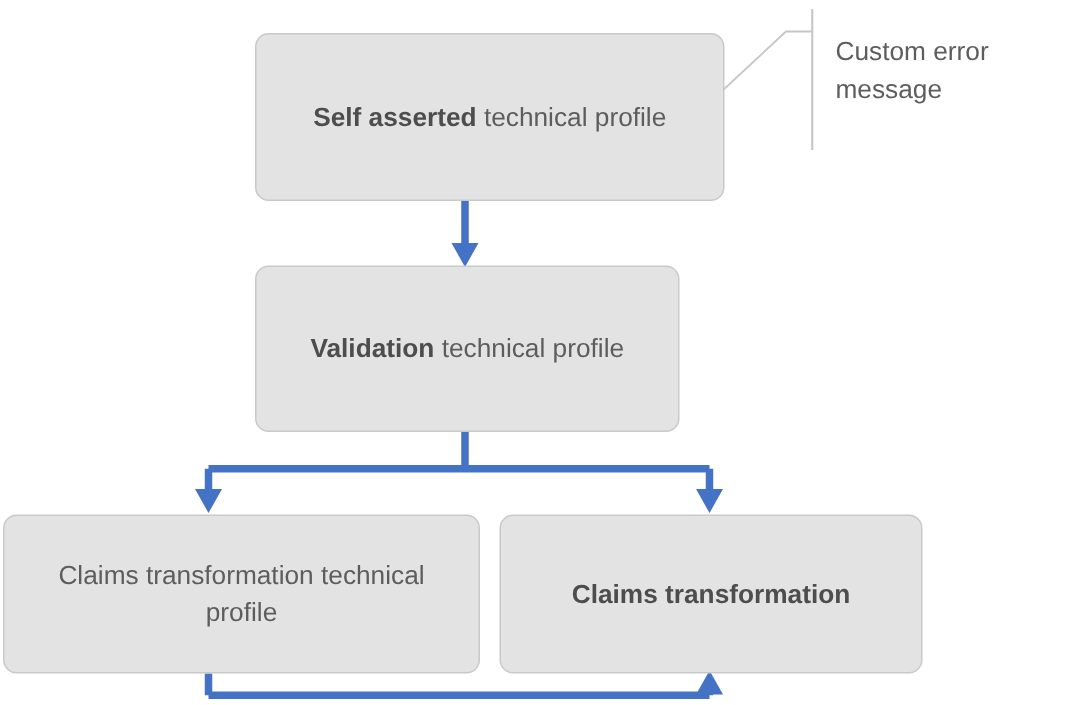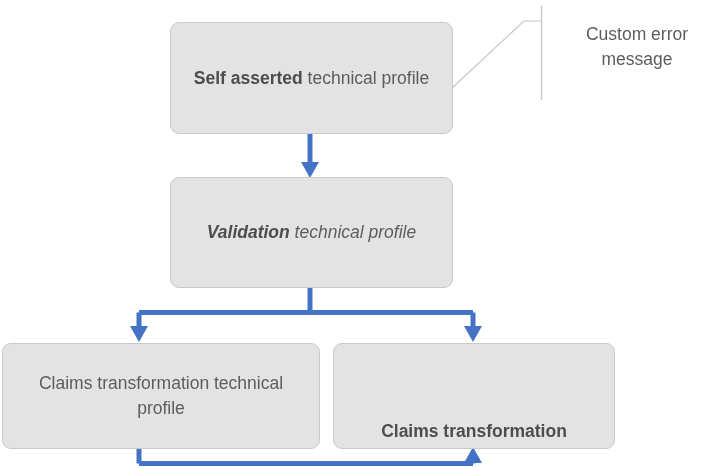--- a/index.html
+++ b/index.html
@@ -51,49 +51,46 @@
     font-weight: bold;
     color: #4d4d4d;
   }
   .t-reg {
     font-weight: normal;
     color: #5d5d5d;
   }
   #box-self-asserted {
     left: 170px;
     top: 22px;
-    width: 283px;
+    width: 313px;
     height: 112px;
   }
   #box-validation {
     left: 170px;
     top: 177px;
     width: 283px;
     height: 111px;
-    font-style: italic;
   }
   #box-claims-transformation-tp {
     left: 2px;
     top: 343px;
     width: 318px;
     height: 106px;
   }
   #box-claims-transformation {
     left: 333px;
     top: 343px;
     width: 282px;
     height: 106px;
-    align-items: flex-end;
   }
   #callout-label {
     position: absolute;
     left: 557px;
     top: 22px;
     width: 160px;
-    text-align: center;
     color: #5d5d5d;
     font-size: 17.5px;
     line-height: 1.45;
   }
 </style>
 </head>
 <body>
 
 <div id="diagram-root">
 

